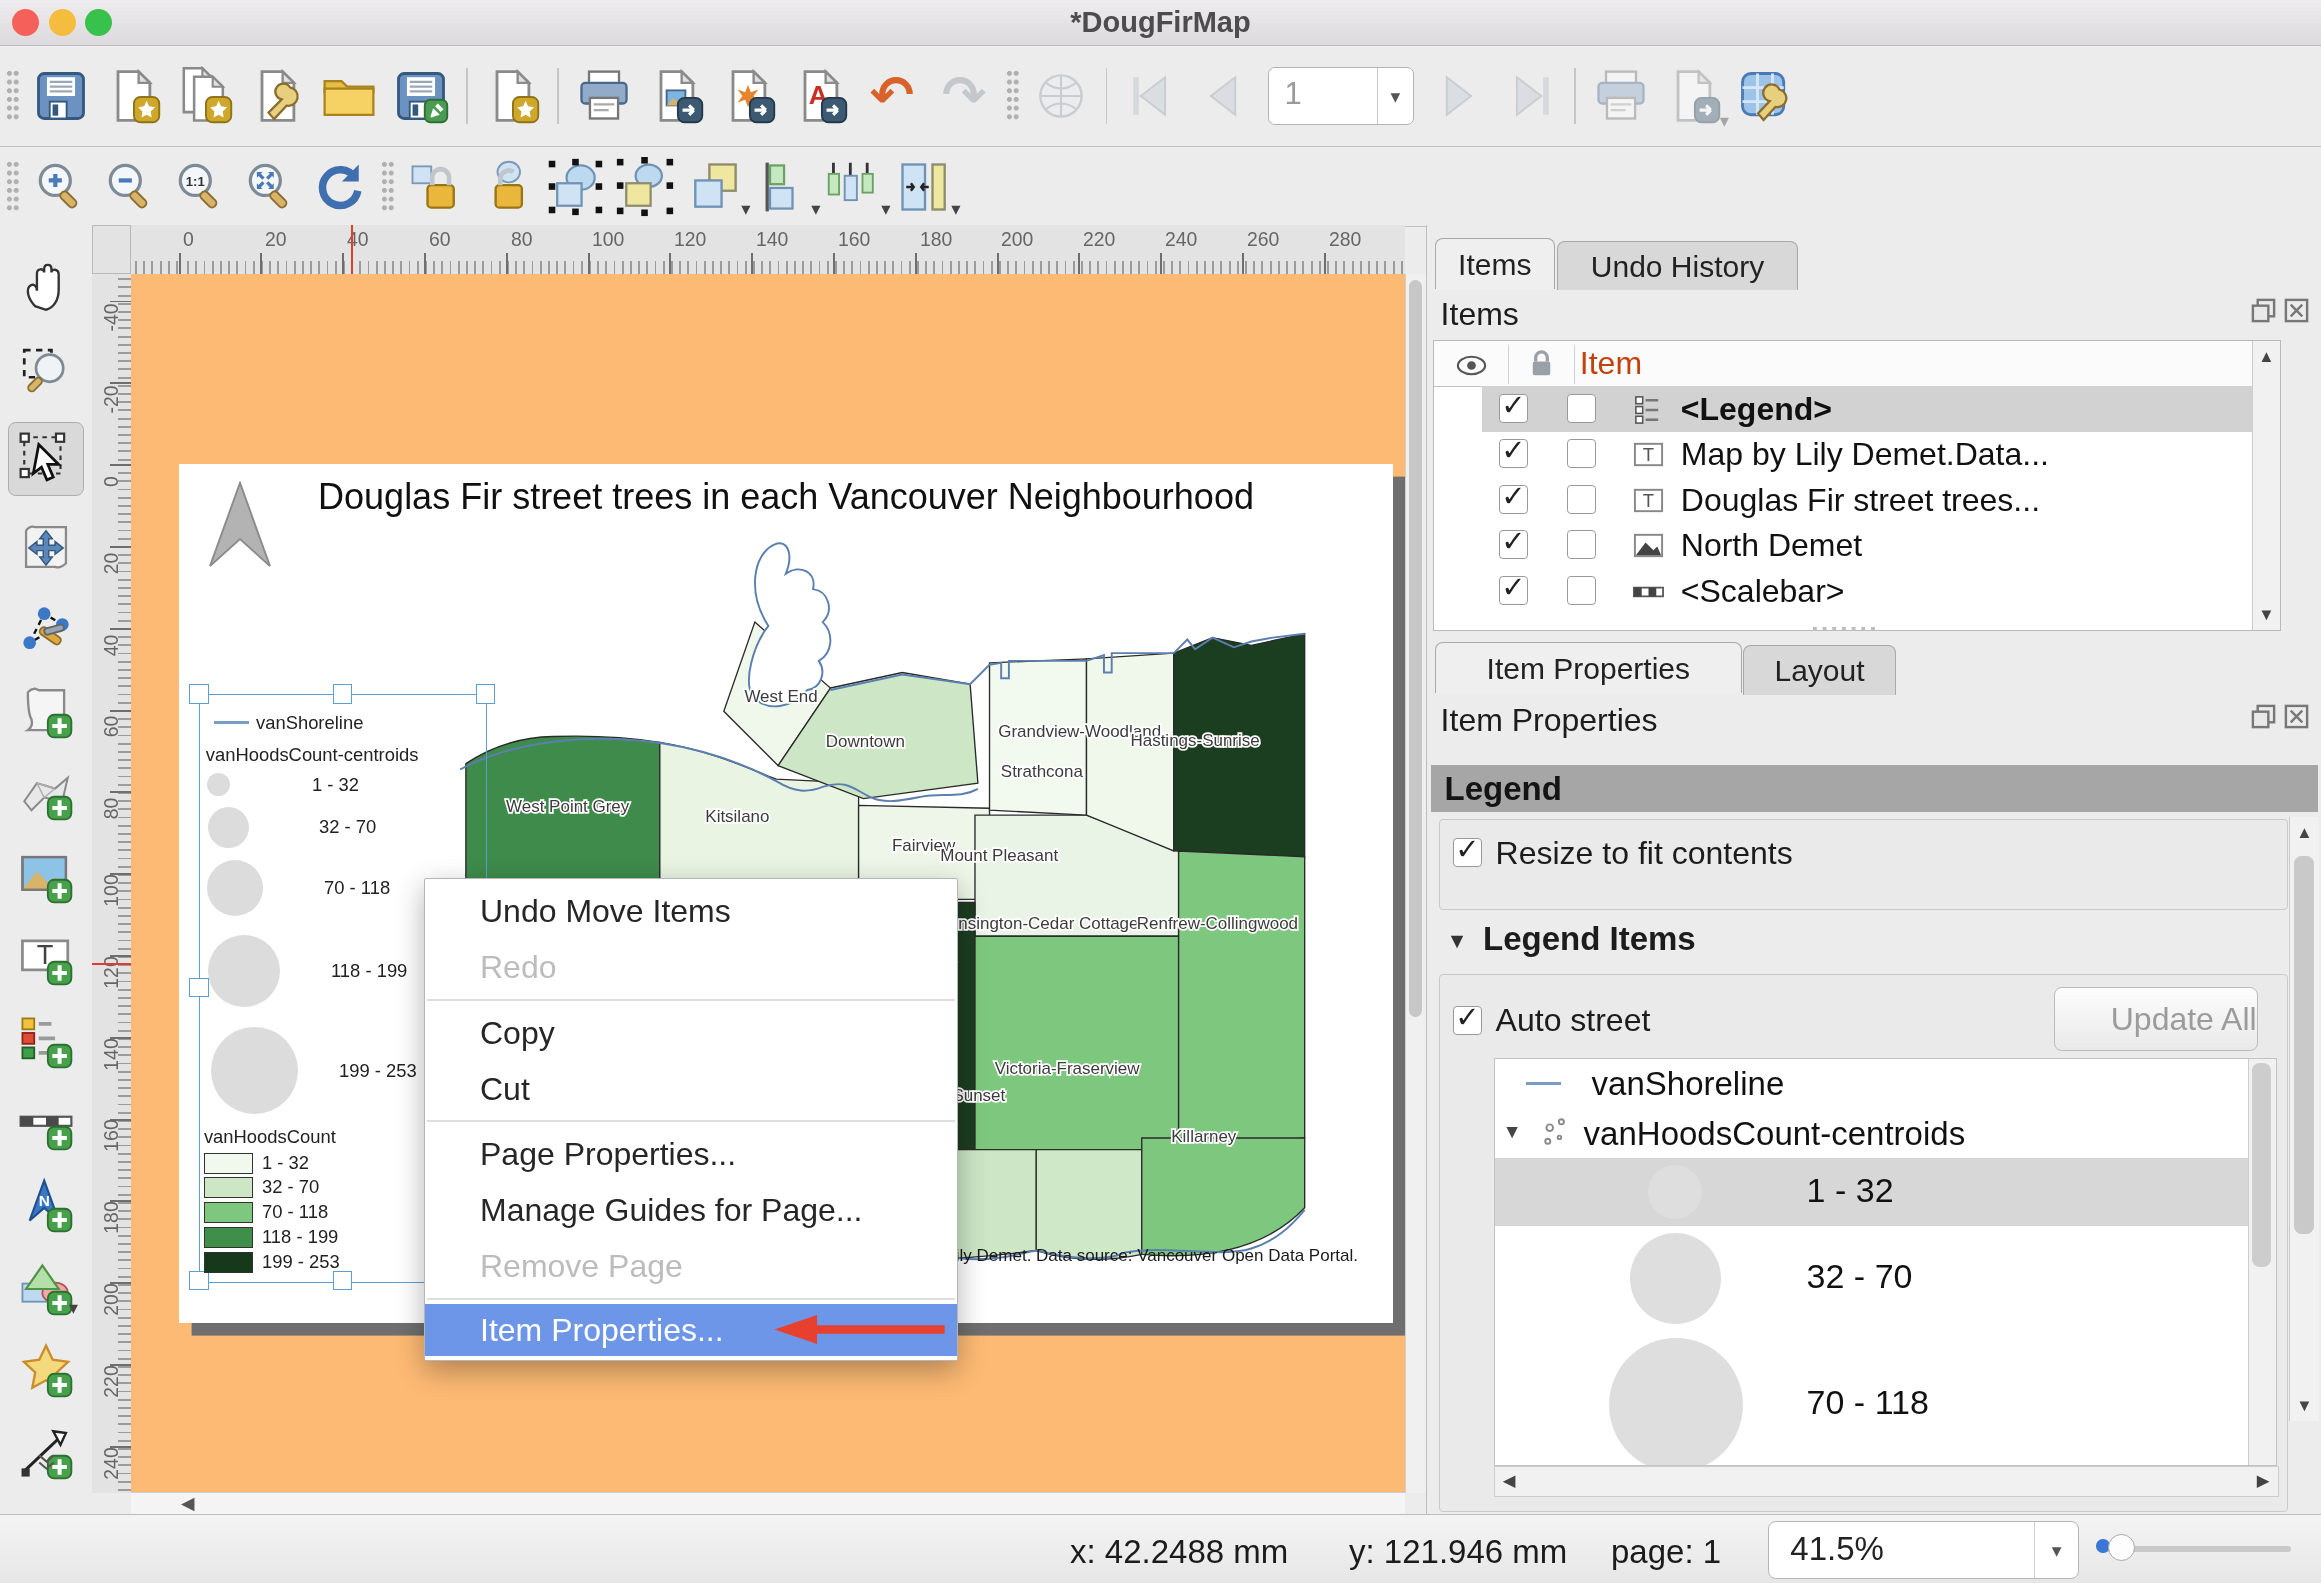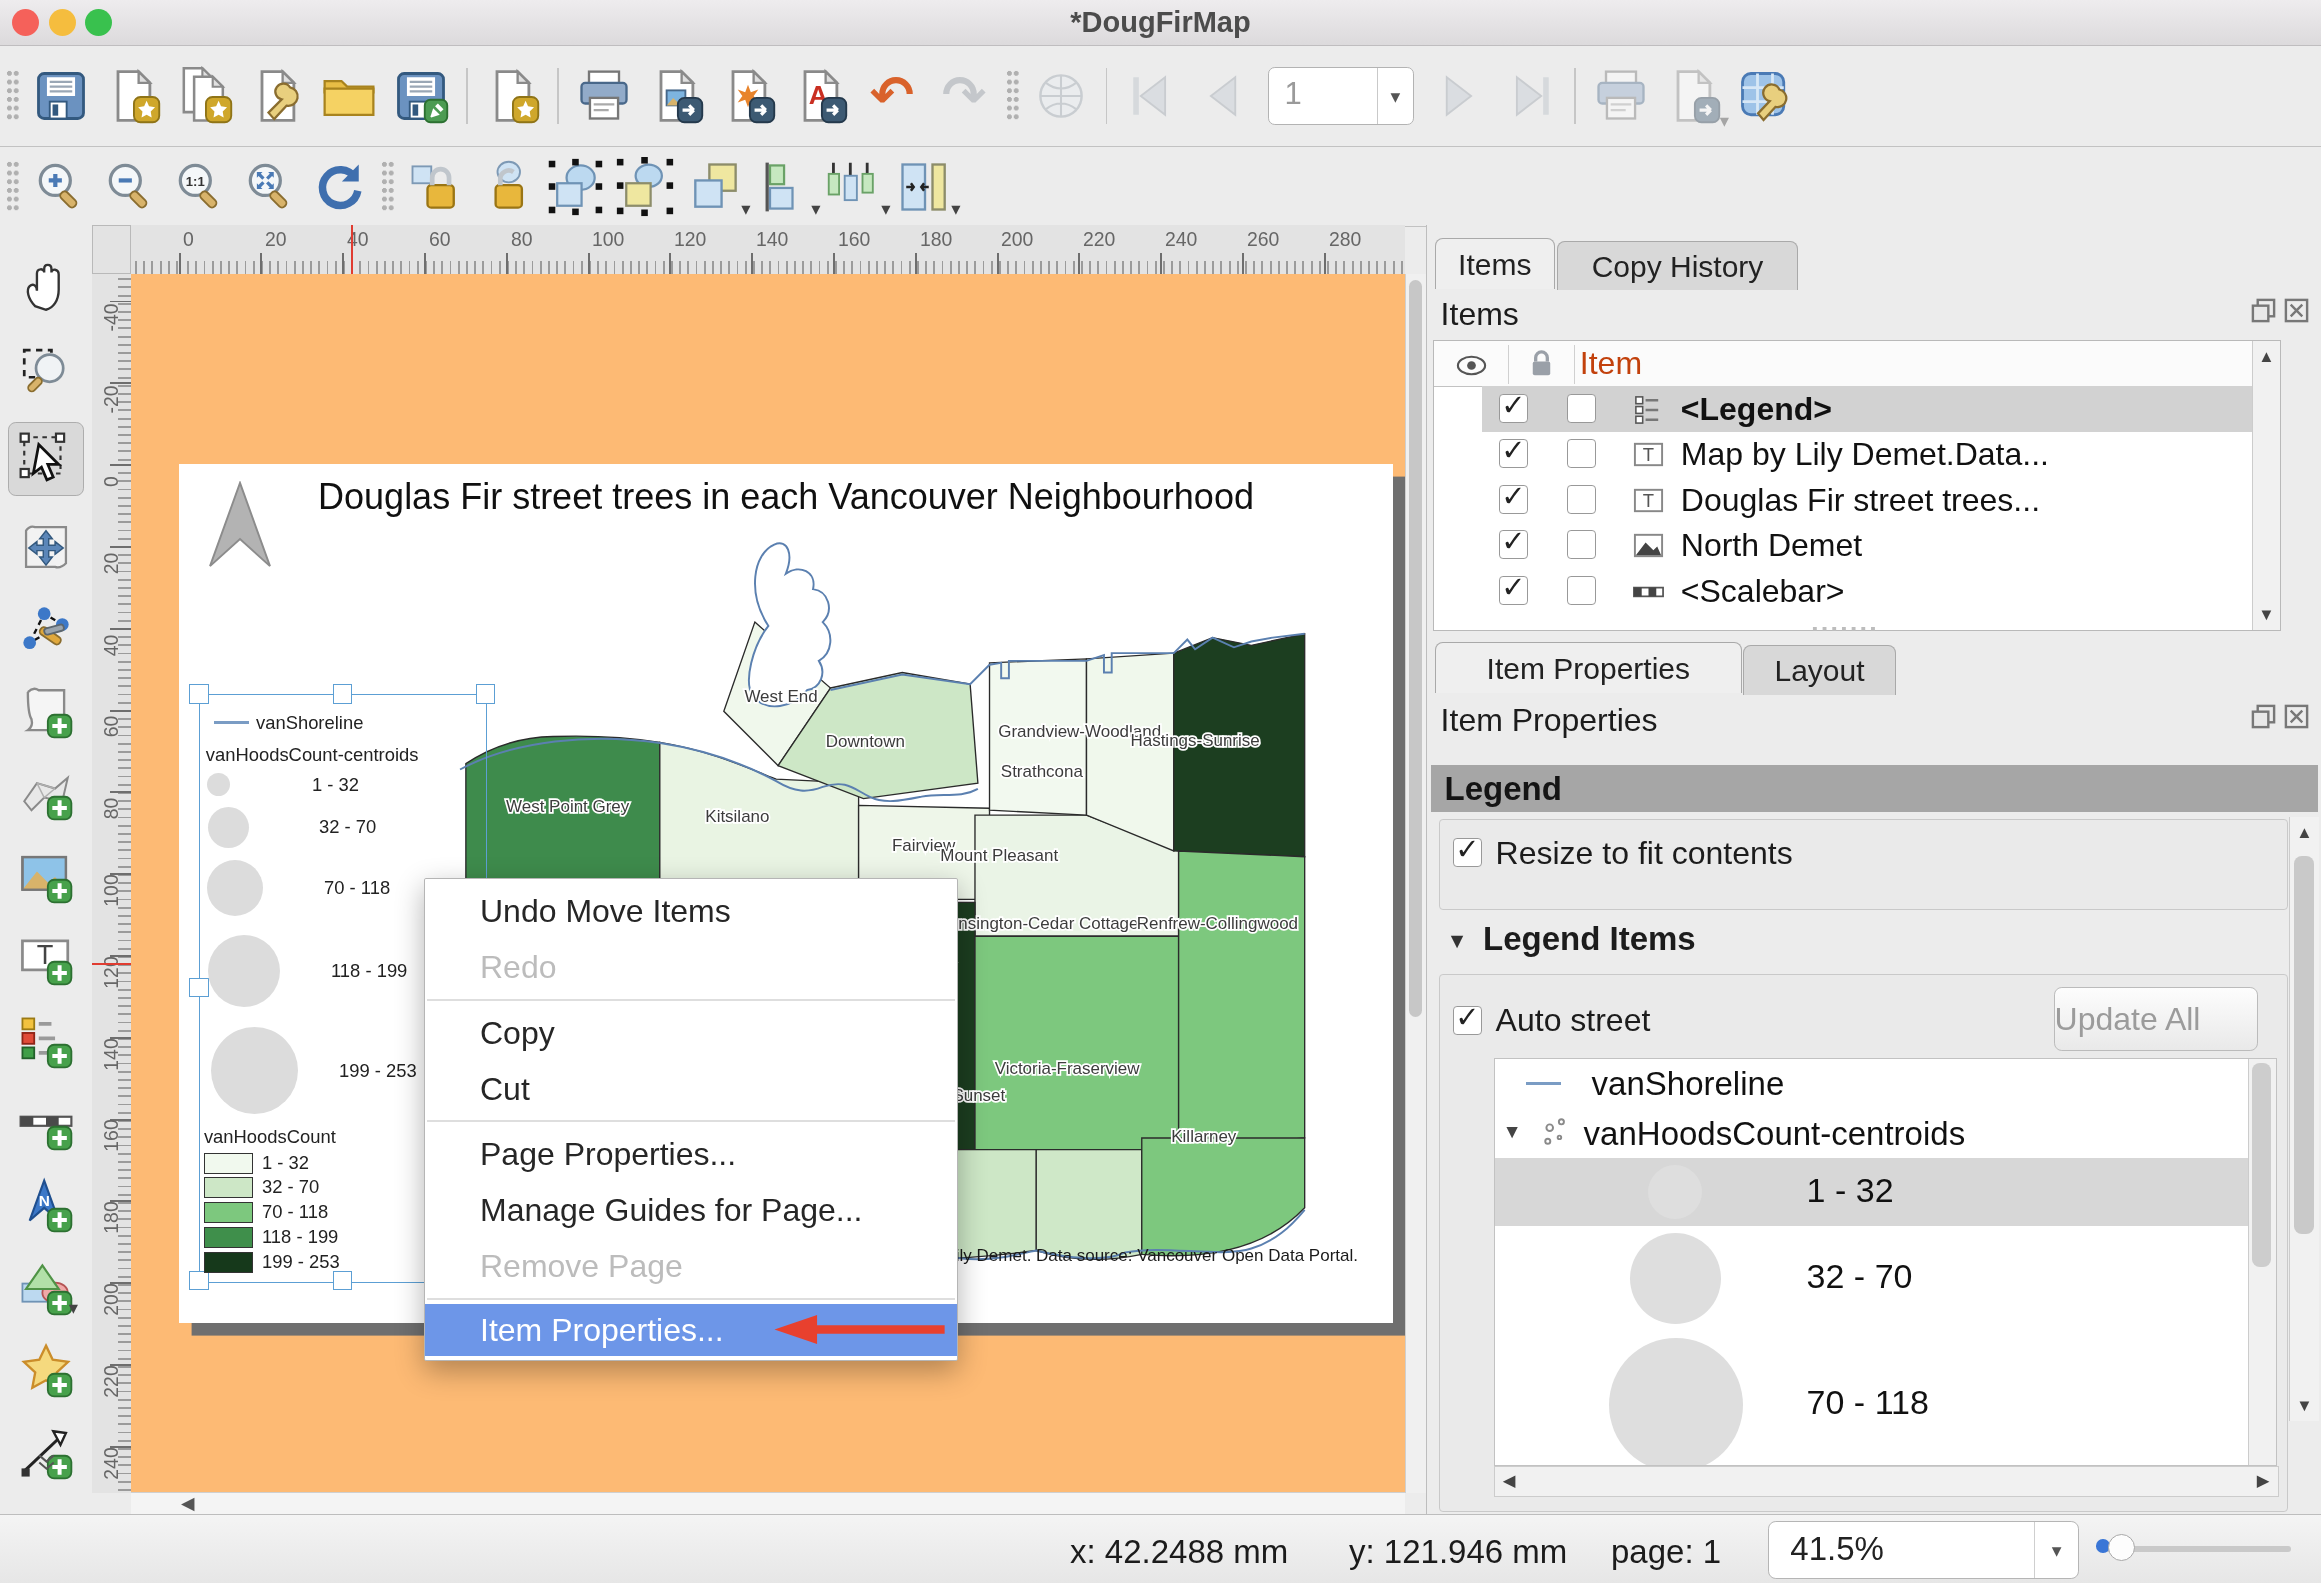--- a/index.html
+++ b/index.html
@@ -93,21 +93,21 @@
   .irow .txt{position:absolute;left:199px;top:4.9px;font-size:32px;color:#111;white-space:nowrap;}
   .irow.bold .txt{font-weight:bold;}
   .sb{position:absolute;background:#f1f1f1;border-left:1px solid #ccc;}
   .sb .ar{position:absolute;left:0;width:100%;text-align:center;font-size:16.5px;color:#444;}
   .tree{position:absolute;background:#fff;border:1.5px solid #c2c2c2;box-sizing:border-box;overflow:hidden;}
   .trow{position:relative;width:100%;}
   .trow.sel{background:#d7d7d7;}
   .trow .tl33{position:absolute;font-size:33px;color:#111;white-space:nowrap;}
   .tcirc{position:absolute;border-radius:50%;background:#dedede;}
   .updateall{position:absolute;background:linear-gradient(#fdfdfd,#e9e9e9);border:1.9px solid #bbb;border-radius:7.8px;
-             font-size:32px;color:#9b9b9b;text-align:left;}
+             font-size:32px;color:#9b9b9b;text-align:right;}
   .statusbar{left:0;top:1514px;width:2321px;height:70px;background:linear-gradient(#f4f4f4,#e6e6e6);
              border-top:1px solid #bdbdbd;font-size:33px;color:#1b1b1b;}
   .dots-h{position:absolute;width:68px;height:7.8px;
     background:radial-gradient(circle,#bdbdbd 2.1px,transparent 2.4px);background-size:9.7px 7.8px;}
   svg text{font-family:"Liberation Sans","DejaVu Sans",sans-serif;}
   .maplabel{font-size:17.5px;fill:#3c3c3c;paint-order:stroke;stroke:#ffffff;stroke-width:3.5px;text-anchor:middle;font-weight:500;}
 </style>
 </head>
 <body>
 
@@ -743,21 +743,21 @@
       <div class="mi disabled">Remove Page</div>
       <div class="msep"></div>
       <div class="mi hl">Item Properties...<svg class="redarrow" viewBox="0 0 180 30">
           <path d="M176 15H40" stroke="#e8402e" stroke-width="9"></path>
           <path d="M44 0L0 15l44 15z" fill="#e8402e"></path>
         </svg></div>
     </div>
 
   <div class="abs rpanel">
     <div class="tab active" style="left:7.8px;top:12.6px;width:120px;height:51px;line-height:51px;">Items</div>
-    <div class="tab" style="left:130px;top:15.5px;width:241px;height:49px;line-height:49px;">Copy History</div>
+    <div class="tab" style="left:130px;top:15.5px;width:241px;height:49px;line-height:49px;">Undo History</div>
 
     <div class="ptitle" style="left:13.6px;top:71px;">Items</div>
     <svg class="winbtn" style="left:823px;top:72px;" viewBox="0 0 28 28">
         <rect x="8" y="3" width="17" height="17" fill="none" stroke="#777" stroke-width="2.5"></rect>
         <rect x="3" y="9" width="16" height="16" fill="#e8e8e8" stroke="#777" stroke-width="2.5"></rect>
       </svg>
     <svg class="winbtn" style="left:856px;top:72px;" viewBox="0 0 28 28">
         <rect x="3" y="3" width="22" height="22" fill="none" stroke="#777" stroke-width="2.5"></rect>
         <path d="M8 8l12 12M20 8L8 20" stroke="#777" stroke-width="2.5"></path>
       </svg>

